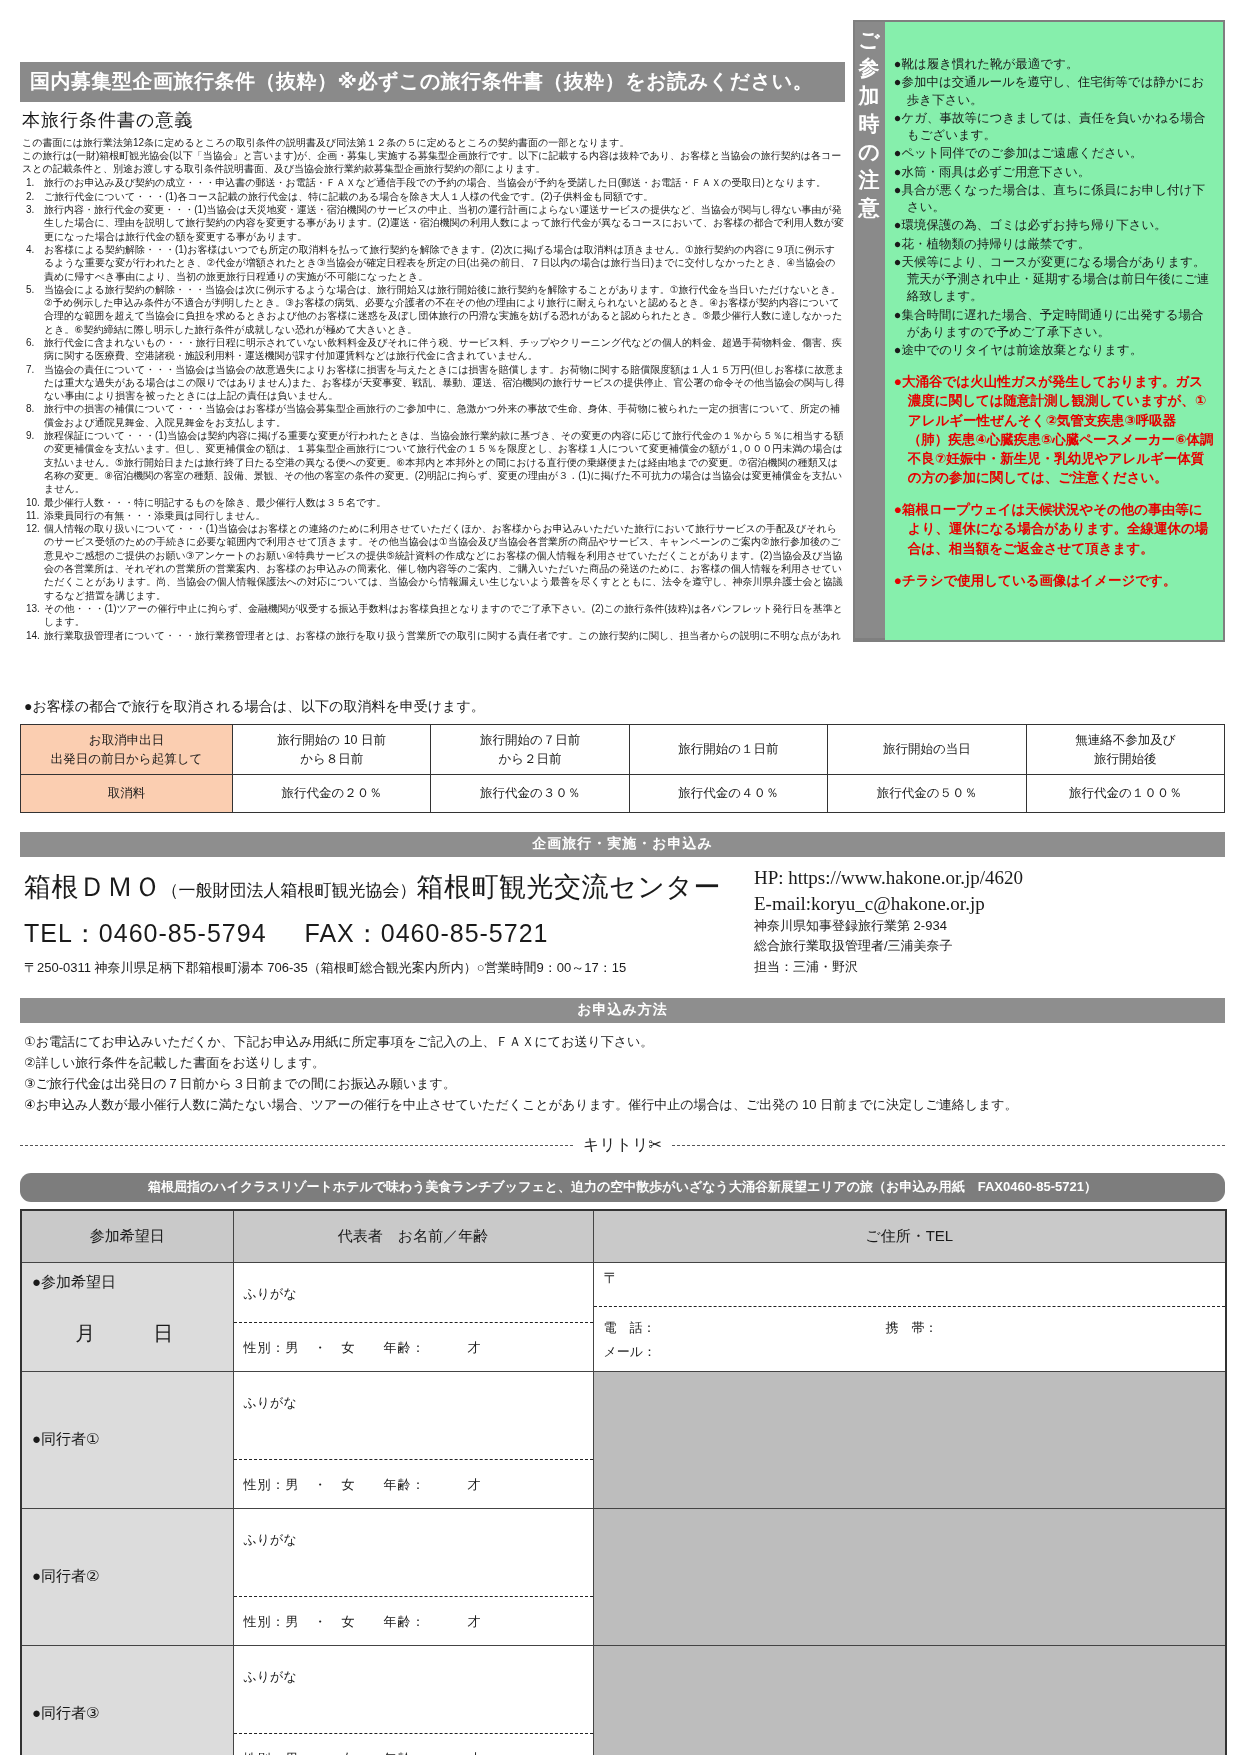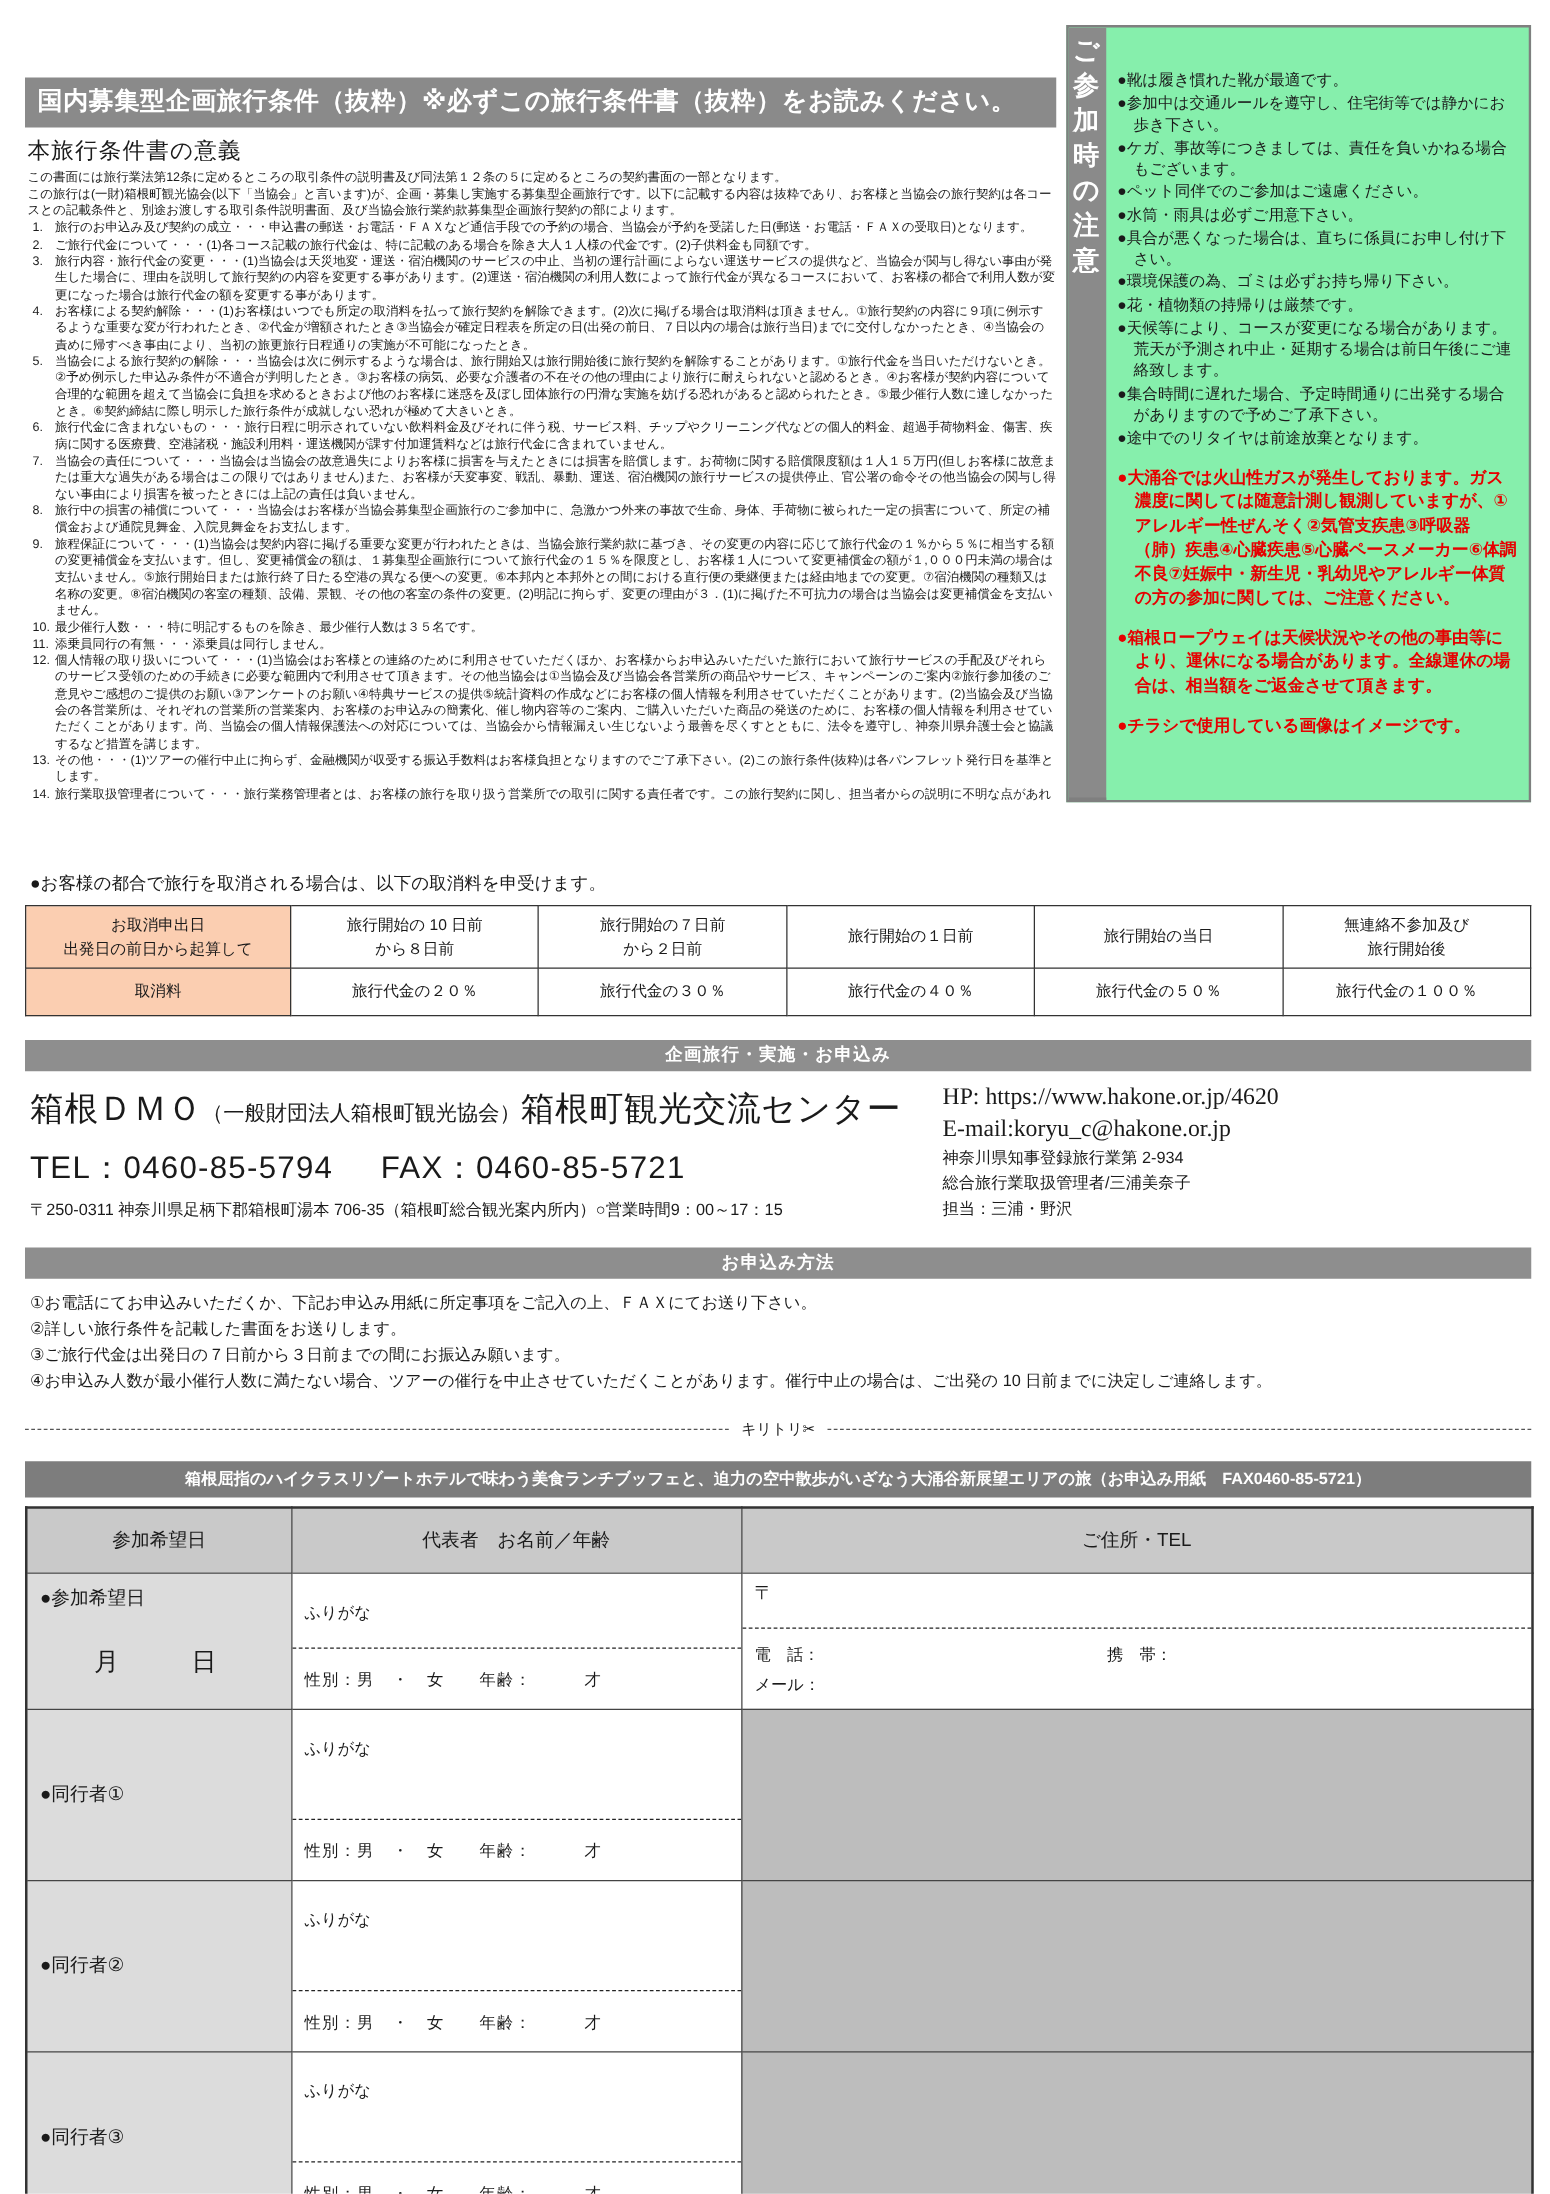--- a/index.html
+++ b/index.html
@@ -48,24 +48,24 @@
   .org-right .serif { font-family:"Liberation Serif","DejaVu Serif",serif; font-size:19px; line-height:1.35; }
   .org-right .small { font-size:13px; line-height:1.55; }
   .org-right .small:first-of-type { margin-top:8px; }
 
   
   .steps { margin:8px 0 0 4px; font-size:13px; line-height:1.62; }
 
   
   .cut-line { display:flex; align-items:center; margin:20px 0 0; color:#444; }
   .cut-line .dash { flex:1; border-top:1.5px dashed #555; }
-  .cut-label { font-size:12px; padding:0 10px; color:#222; }
-
-  
-  .tour-bar { background:#7d7d7d; color:#fff; text-align:center; font-size:13px; font-weight:bold; padding:5px 0 6px; margin-top:17px; }
+  .cut-label { font-size:16px; padding:0 10px; color:#222; }
+
+  
+  .tour-bar { background:#7d7d7d; color:#fff; text-align:center; font-size:13px; font-weight:bold; padding:5px 0 6px; margin-top:17px;border-radius:11px; }
 
   
   table.form-table { width:1205px; border-collapse:collapse; table-layout:fixed; margin-top:7px; border:2.5px solid #333; }
   table.form-table td { border:1.5px solid #444; vertical-align:top; font-size:13px; }
   .fcol1 { width:212px; background:#dcdcdc; }
   .fcol2 { width:360px; background:#fff; }
   .fcol3 { width:633px; background:#fff; }
   tr.form-head td { background:#c9c9c9; text-align:center; vertical-align:middle; height:52px; font-size:15px; }
   .f-label { font-size:15px; padding:10px 0 0 10px; }
   .f-date { font-size:20px; text-align:center; margin-top:28px; letter-spacing:6px; }

